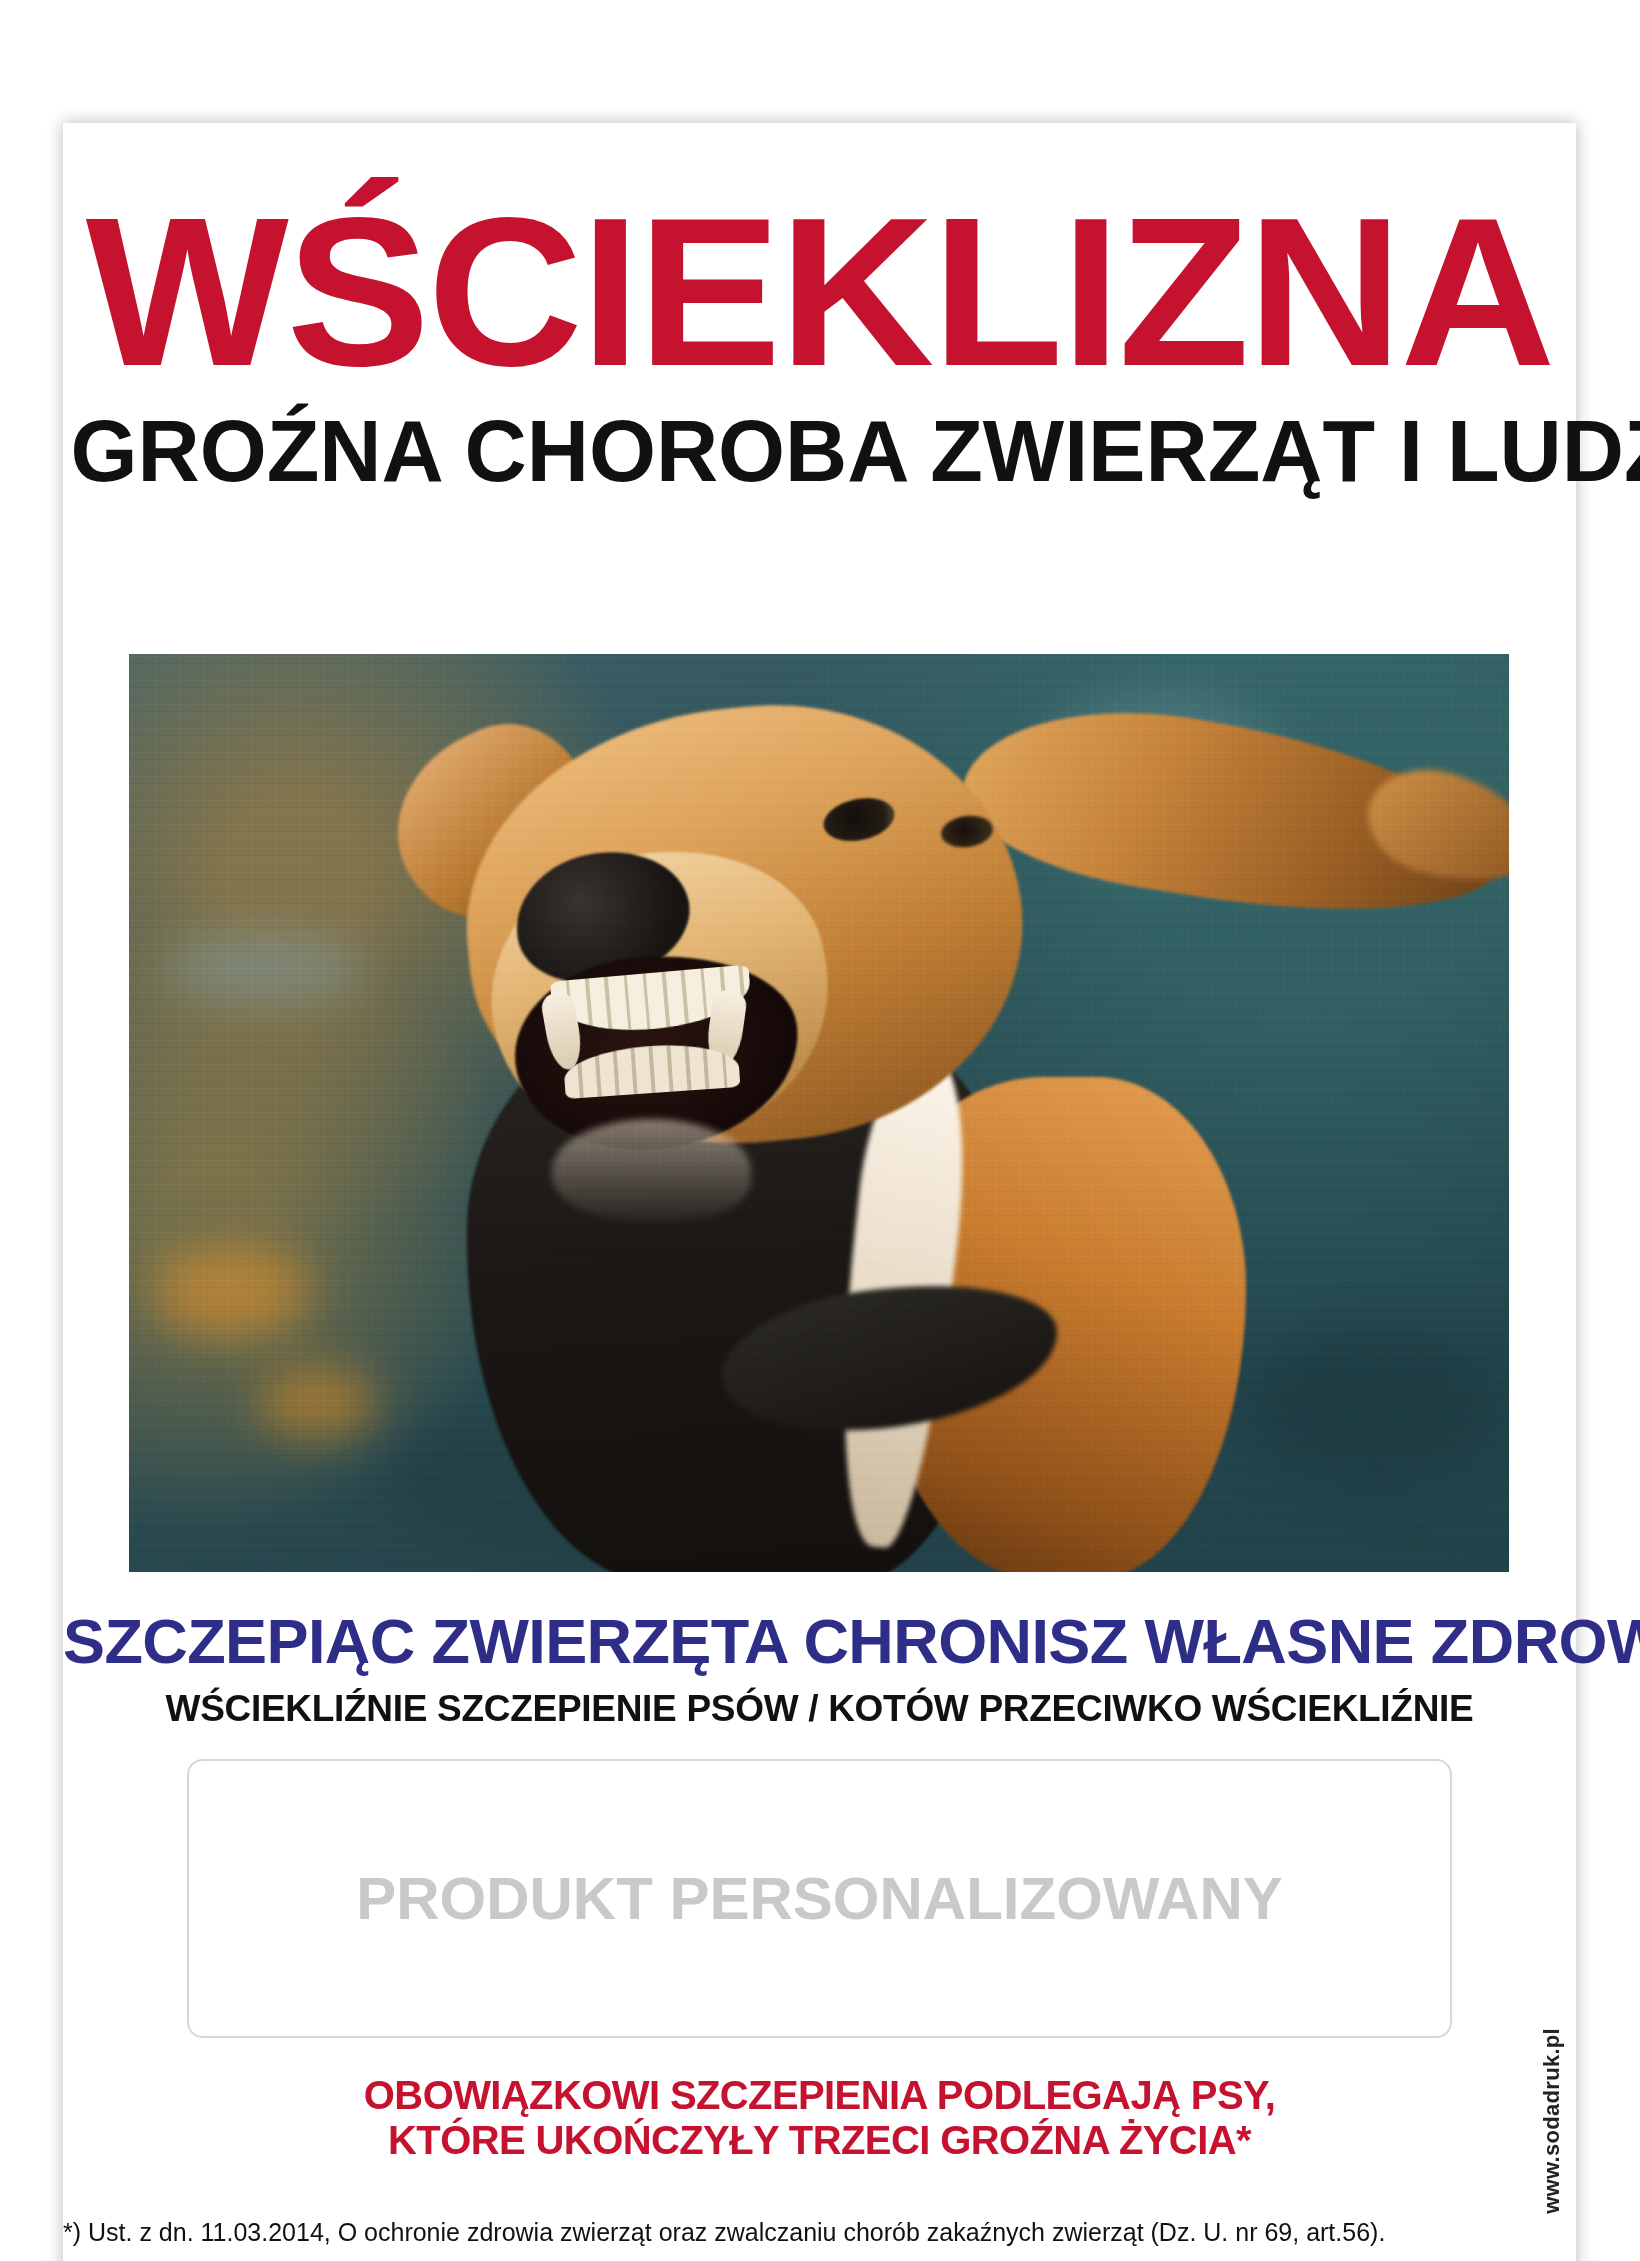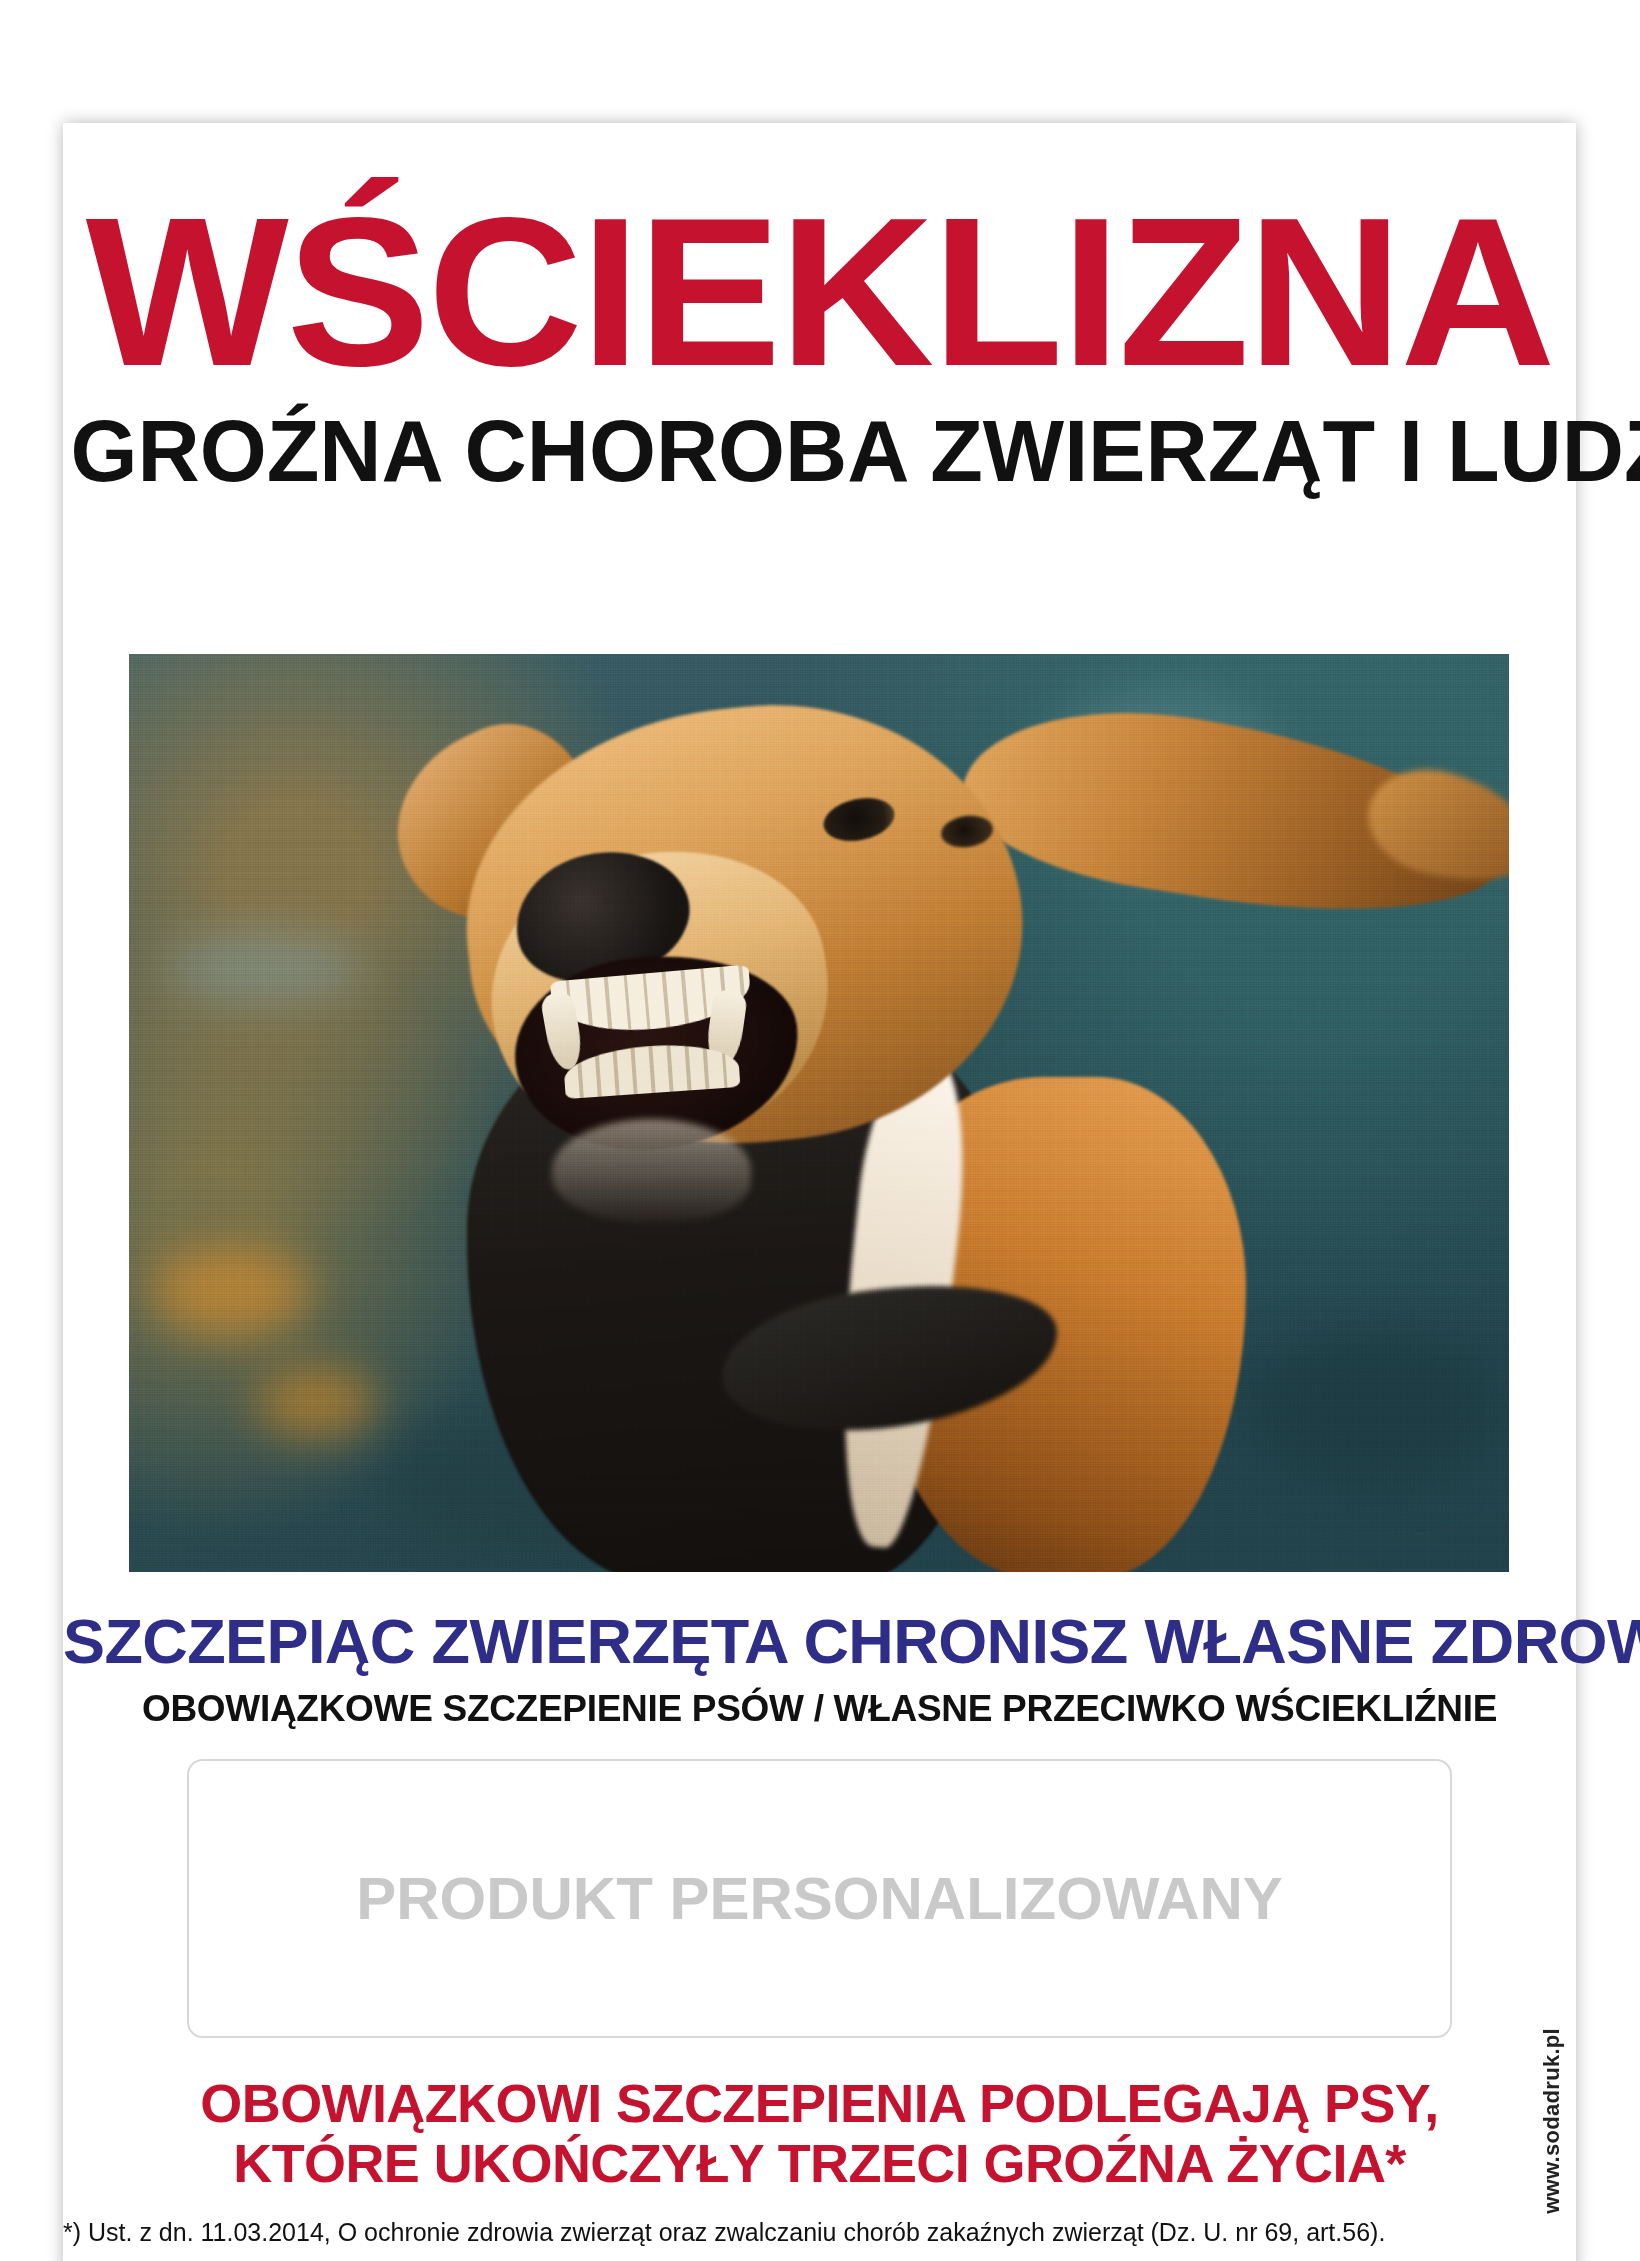--- a/index.html
+++ b/index.html
@@ -334,21 +334,21 @@
   
   .red-block {
     position: absolute;
     left: 0;
     top: 1950px;
     width: 100%;
     text-align: center;
   }
   .red-line {
     font-weight: bold;
-    font-size: 54px;
+    font-size: 40px;
     line-height: 1.12;
     color: #c4122f;
     letter-spacing: -0.6px;
     white-space: nowrap;
   }
 
   .footnote {
     position: absolute;
     left: 0;
     top: 2095px;
@@ -410,21 +410,21 @@
         <div class="teeth-upper"></div>
         <div class="fang-left"></div>
         <div class="fang-right"></div>
         <div class="teeth-lower"></div>
         <div class="dog-saliva"></div>
         <div class="dog-collar"></div>
         <div class="photo-grain"></div>
       </div>
 
       <div class="blue-line">SZCZEPIĄC ZWIERZĘTA CHRONISZ WŁASNE ZDROWIE</div>
-      <div class="black-line">OBOWIĄZKOWE SZCZEPIENIE PSÓW / WŁASNE PRZECIWKO WŚCIEKLIŹNIE</div>
+      <div class="black-line">WŚCIEKLIŹNIE SZCZEPIENIE PSÓW / KOTÓW PRZECIWKO WŚCIEKLIŹNIE</div>
 
       <div class="placeholder-box">
         <div class="placeholder-line">PRODUKT PERSONALIZOWANY</div>
       </div>
 
       <div class="red-block">
         <div class="red-line">OBOWIĄZKOWI SZCZEPIENIA PODLEGAJĄ PSY,</div>
         <div class="red-line">KTÓRE UKOŃCZYŁY TRZECI GROŹNA ŻYCIA*</div>
       </div>
 

